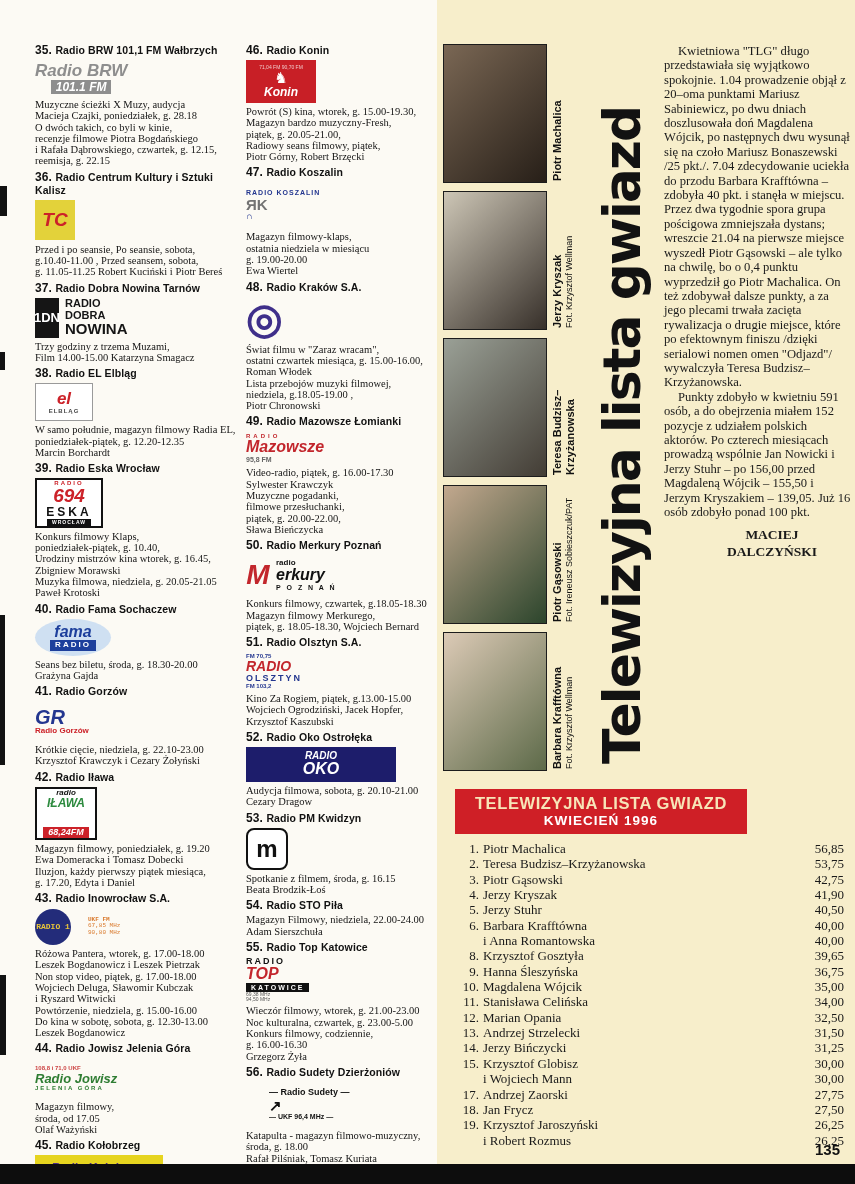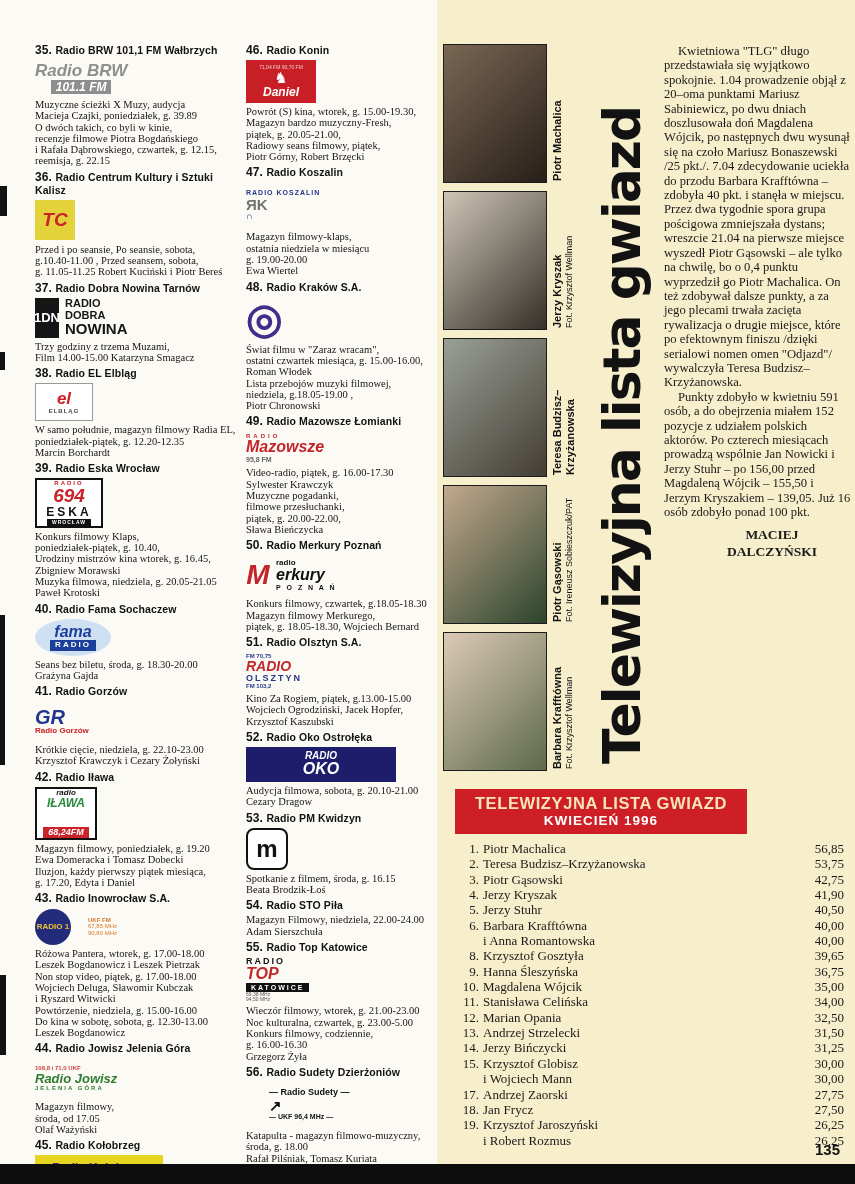--- a/index.html
+++ b/index.html
@@ -64,21 +64,21 @@
   <div id="col-left" class="radio-col">
       <div class="station">
         <div class="st-head"><span class="num">35. </span><span>Radio BRW 101,1 FM Wałbrzych</span></div>
         <div class="logo" style="min-height: 36px;">
           <div class="logo-lines" style="align-items: center;">
             <span style="color: rgb(142, 142, 142); font-size: 17px; font-weight: 900; font-style: italic;">Radio BRW</span>
             <span style="color: rgb(255, 255, 255); background: rgb(142, 142, 142); padding: 1px 5px; font-size: 12px; font-weight: 900; font-style: italic;">101.1 FM</span>
           </div>
         </div>
         <div class="st-desc">Muzyczne ścieżki X Muzy, audycja
-Macieja Czajki, poniedziałek, g. 39.89
+Macieja Czajki, poniedziałek, g. 28.18
 O dwóch takich, co byli w kinie,
 recenzje filmowe Piotra Bogdańskiego
 i Rafała Dąbrowskiego, czwartek, g. 12.15,
 reemisja, g. 22.15</div>
       </div>
       <div class="station">
         <div class="st-head"><span class="num">36. </span><span>Radio Centrum Kultury i Sztuki Kalisz</span></div>
         <div class="logo" style="min-height: 42px; gap: 6px;">
           <span class="logo-side" style="width: 40px; height: 40px; background: rgb(227, 210, 58); color: rgb(204, 34, 41); font-size: 19px; font-weight: 900; font-style: italic; text-align: center;">TC</span>
         </div>
@@ -159,21 +159,21 @@
             <span style="color: rgb(255, 255, 255); background: rgb(204, 34, 41); padding: 1px 5px; font-size: 9px; font-weight: 900; font-style: italic; margin-top: 17px;">68,24FM</span>
           </div>
         </div>
         <div class="st-desc">Magazyn filmowy, poniedziałek, g. 19.20
 Ewa Domeracka i Tomasz Dobecki
 Iluzjon, każdy pierwszy piątek miesiąca,
 g. 17.20, Edyta i Daniel</div>
       </div>
       <div class="station">
         <div class="st-head"><span class="num">43. </span><span>Radio Inowrocław S.A.</span></div>
-        <div class="logo" style="min-height: 37px; gap: 17px;">
+        <div class="logo" style="min-height: 37px; gap: 17px; font-family: Liberation Mono, monospace;">
           <span class="logo-side" style="width: 36px; height: 36px; background: rgb(35, 44, 122); border-radius: 50%; color: rgb(232, 197, 58); font-size: 8px; font-weight: 900; text-align: center;">RADIO 1</span>
           <div class="logo-lines" style="align-items: flex-start;">
             <span style="color: rgb(217, 122, 46); font-size: 6px; font-weight: 700;">UKF FM</span>
             <span style="color: rgb(217, 122, 46); font-size: 6px;">67,85 MHz</span>
             <span style="color: rgb(217, 122, 46); font-size: 6px;">90,80 MHz</span>
           </div>
         </div>
         <div class="st-desc">Różowa Pantera, wtorek, g. 17.00-18.00
 Leszek Bogdanowicz i Leszek Pietrzak
 Non stop video, piątek, g. 17.00-18.00
@@ -206,21 +206,21 @@
         </div>
       </div>
     </div>
   <div id="col-mid" class="radio-col">
       <div class="station">
         <div class="st-head"><span class="num">46. </span><span>Radio Konin</span></div>
         <div class="logo" style="min-height: 43px; width: 70px; justify-content: center; background: rgb(200, 31, 38);">
           <div class="logo-lines" style="align-items: center;">
             <span style="color: rgb(240, 201, 201); font-size: 5px;">71,04 FM  90,70 FM</span>
             <span style="color: rgb(255, 255, 255); font-size: 15px;">♞</span>
-            <span style="color: rgb(255, 255, 255); font-size: 12px; font-weight: 900; font-style: italic;">Daniel</span>
+            <span style="color: rgb(255, 255, 255); font-size: 12px; font-weight: 900; font-style: italic;">Konin</span>
           </div>
         </div>
         <div class="st-desc">Powrót (S) kina, wtorek, g. 15.00-19.30,
 Magazyn bardzo muzyczny-Fresh,
 piątek, g. 20.05-21.00,
 Radiowy seans filmowy, piątek,
 Piotr Górny, Robert Brzęcki</div>
       </div>
       <div class="station">
         <div class="st-head"><span class="num">47. </span><span>Radio Koszalin</span></div>

